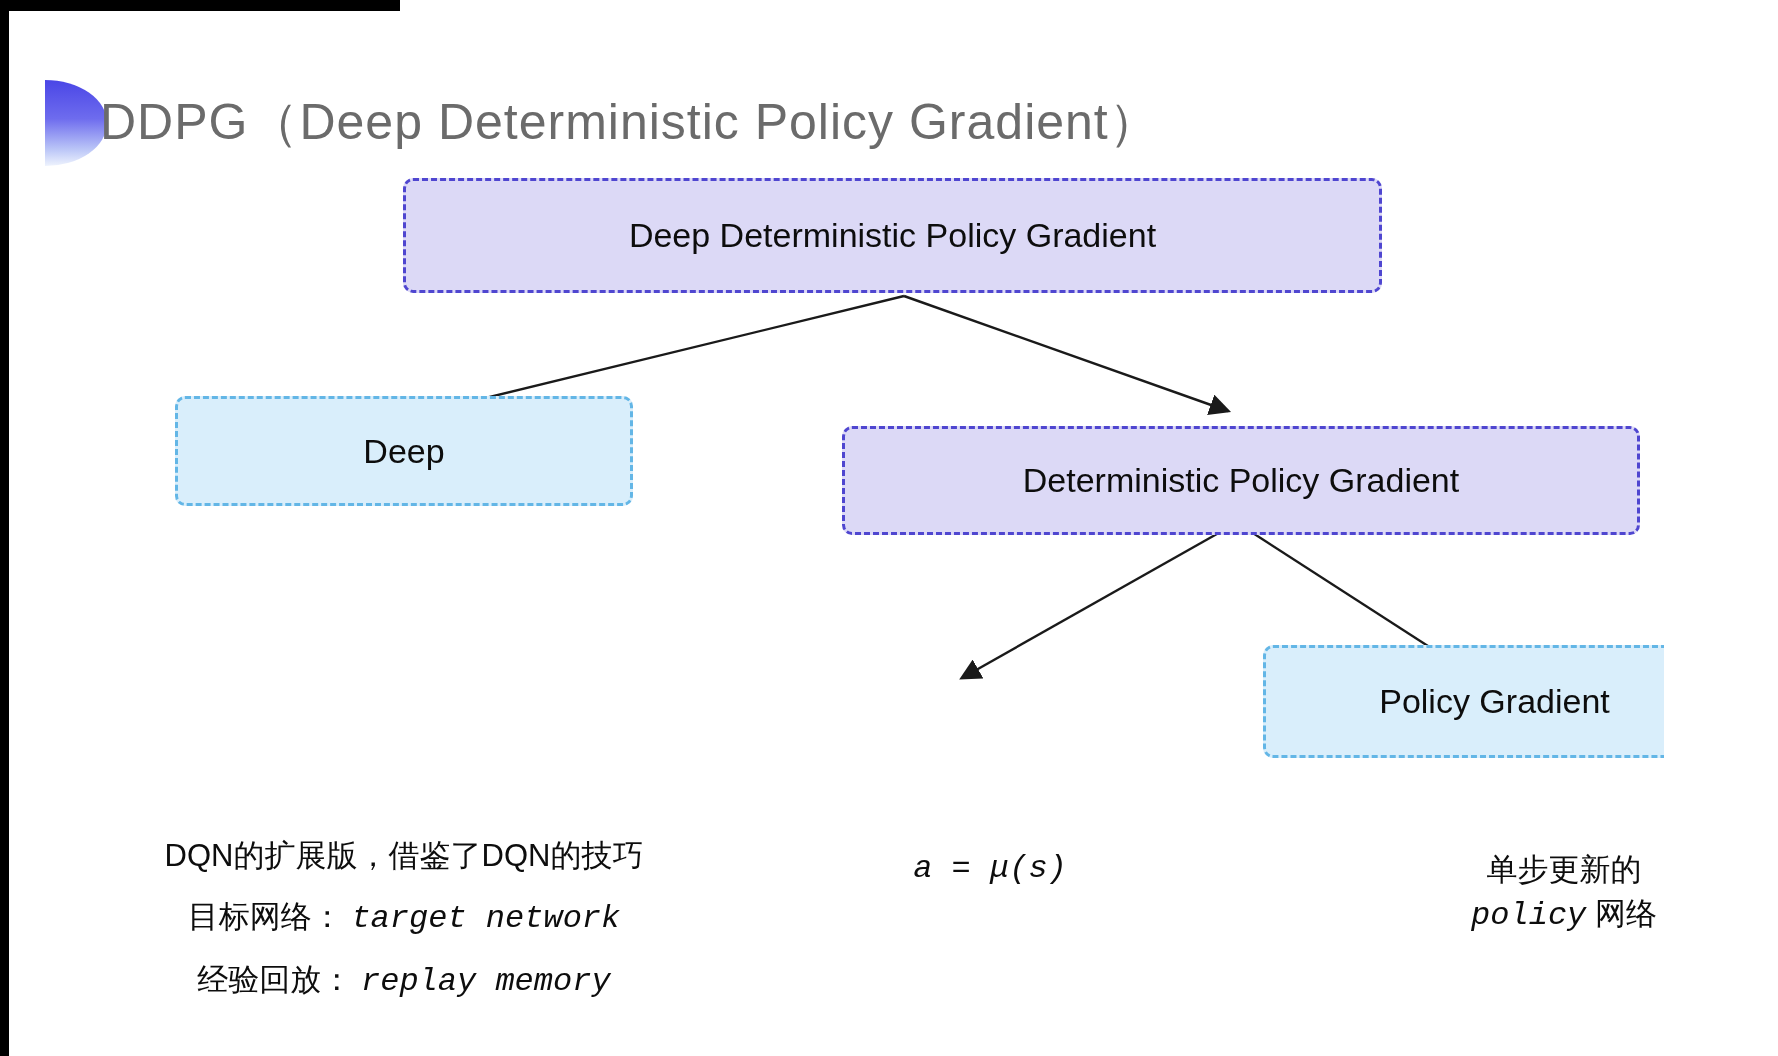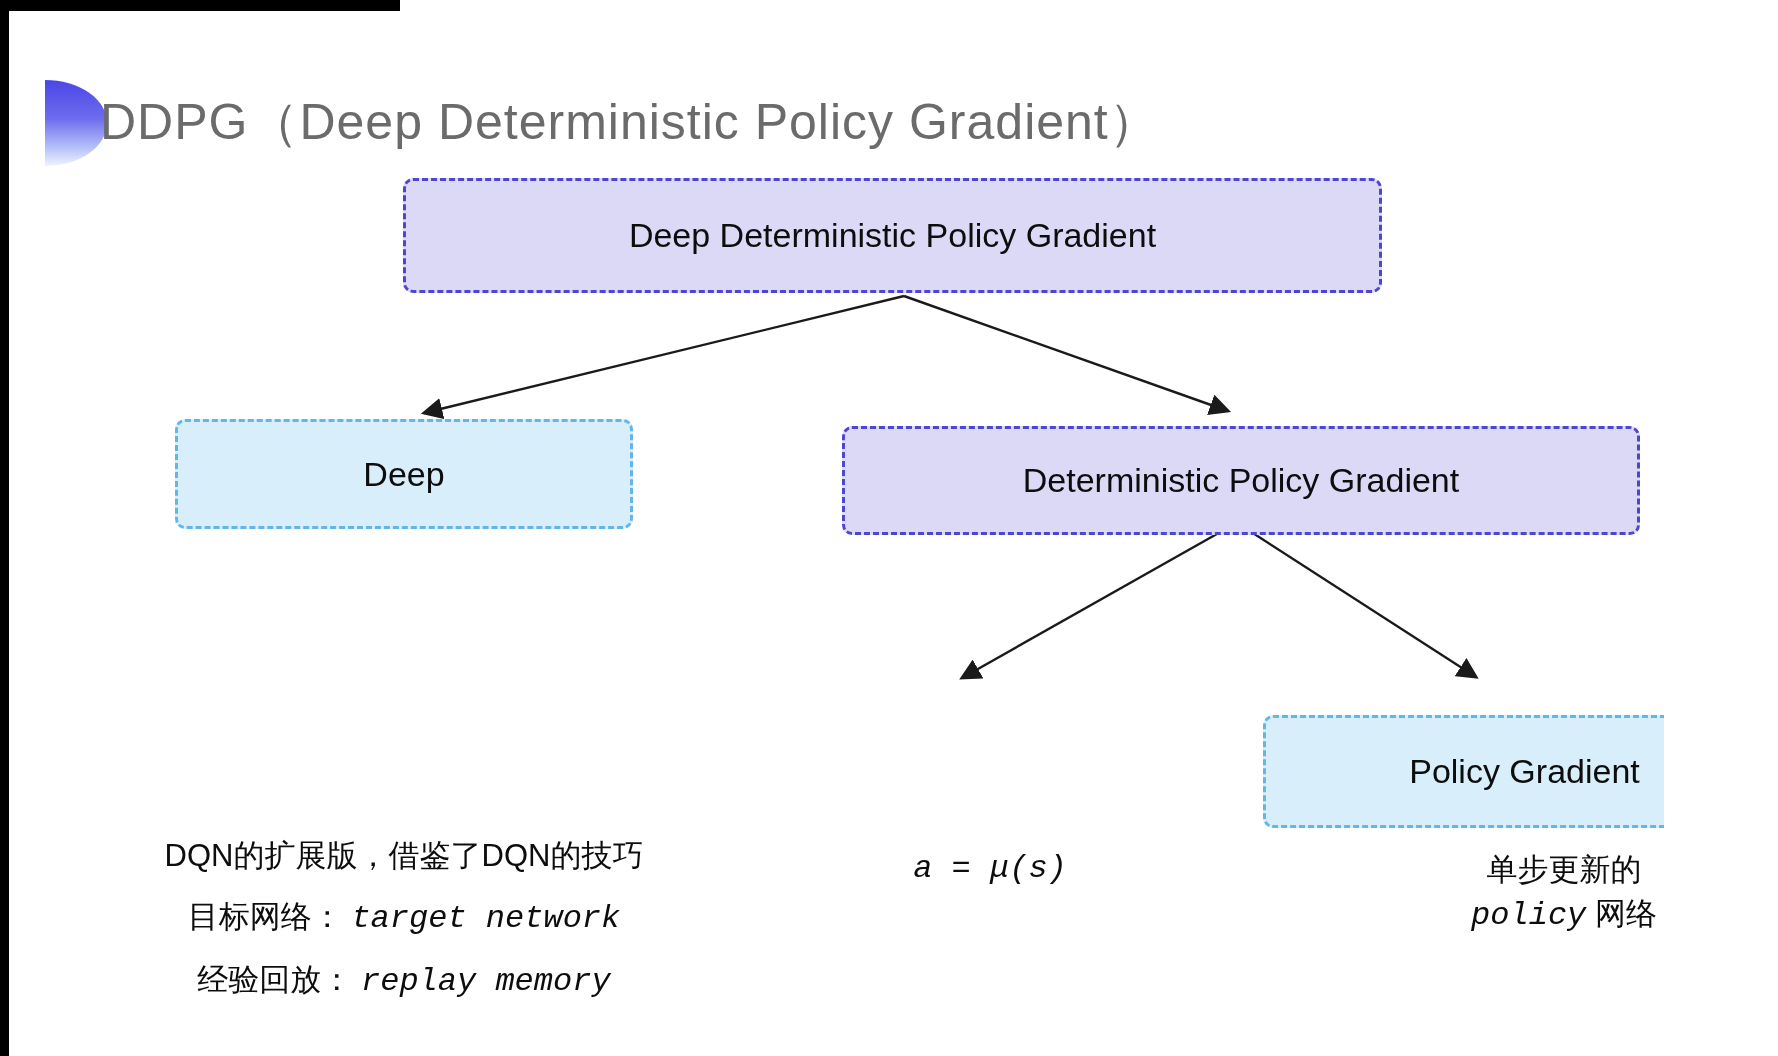--- a/index.html
+++ b/index.html
@@ -24,24 +24,24 @@
 
   
   .node{
     position:absolute;border-radius:10px;display:flex;align-items:center;justify-content:center;
     font-size:34px;color:#0d0d0d;text-align:center;white-space:nowrap;
   }
   .node-purple{background:#dcd9f6;border:3px dashed #4f46d0;}
   .node-cyan{background:#d9eefb;border:3px dashed #63b6e6;}
 
   #node-root{left:403px;top:178px;width:973px;height:109px;}
-  #node-deep{left:175px;top:419px;width:452px;height:104px;}
+  #node-deep{left:175px;top:396px;width:452px;height:104px;}
   #node-dpg{left:842px;top:426px;width:792px;height:103px;}
   #node-deterministic{left:716px;top:685px;width:468px;height:102px;}
-  #node-policy-gradient{left:1263px;top:715px;width:457px;height:107px;padding-left:30px;}
+  #node-policy-gradient{left:1263px;top:645px;width:457px;height:107px;}
 
   #connector-layer{position:absolute;left:0;top:0;width:1778px;height:1056px;pointer-events:none;}
 
   
   .note{position:absolute;color:#0d0d0d;text-align:center;font-size:31px;}
   .note .line{line-height:61px;white-space:nowrap;}
   #note-deep{left:104px;top:825px;width:600px;}
   #note-det{left:790px;top:846px;width:400px;}
   #note-det .line{line-height:46px;}
   #note-pg{left:1364px;top:848px;width:400px;}

